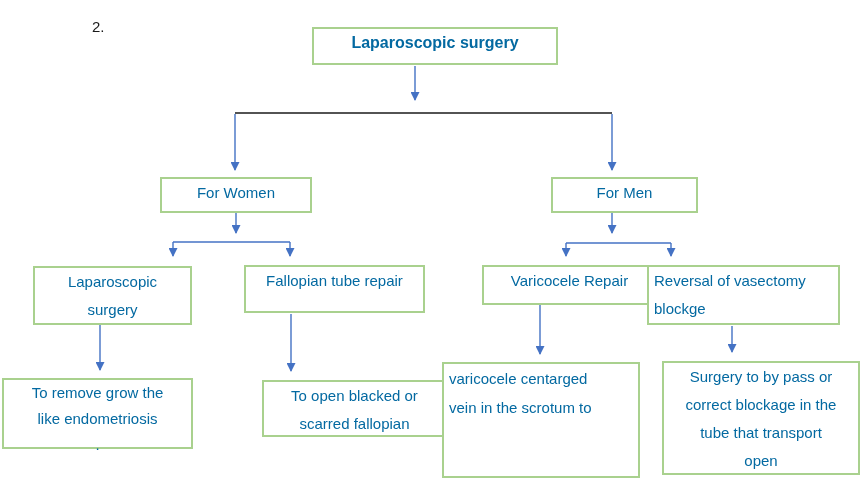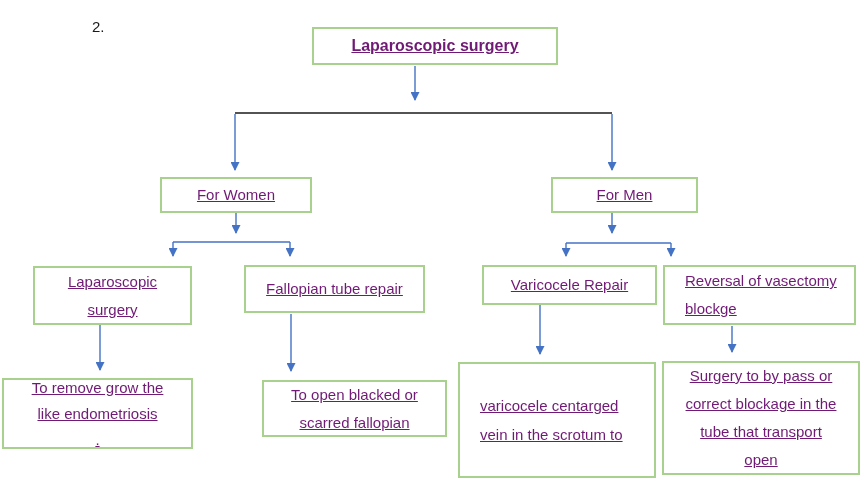--- a/index.html
+++ b/index.html
@@ -26,34 +26,32 @@
     pointer-events: none;
   }
   .node {
     position: absolute;
     box-sizing: border-box;
     border: 2px solid #a9d18e;
     background: #ffffff;
     display: flex;
     flex-direction: column;
     align-items: center;
-    justify-content: center;
+    justify-content: flex-start;
     text-align: center;
     font-size: 15px;
     line-height: 28px;
-    color: #701a75;
-    text-decoration: underline;
+    color: #0369a1;
   }
   .node.title { font-weight: bold; font-size: 16px; }
   .node.left-align {
     align-items: flex-start;
     text-align: left;
-    padding-left: 20px;
+    padding-left: 5px;
     padding-right: 4px;
-    margin-left: 16px;
   }
   .node .line { white-space: nowrap; }
   .n-root       { left: 312px; top: 27px;  width: 246px; height: 38px; }
   .n-for-women  { left: 160px; top: 177px; width: 152px; height: 36px; }
   .n-for-men    { left: 539px; top: 177px; width: 147px; height: 36px; margin-left: 12px; }
   .n-lap2       { left: 33px;  top: 266px; width: 159px; height: 59px; }
   .n-fallopian  { left: 244px; top: 265px; width: 181px; height: 48px; }
   .n-varicocele { left: 458px; top: 265px; width: 175px; height: 40px; margin-left: 24px; }
   .n-reversal   { left: 647px; top: 265px; width: 193px; height: 60px; }
   .n-wleaf1     { left: 2px;   top: 378px; width: 191px; height: 71px; line-height: 26px; }

